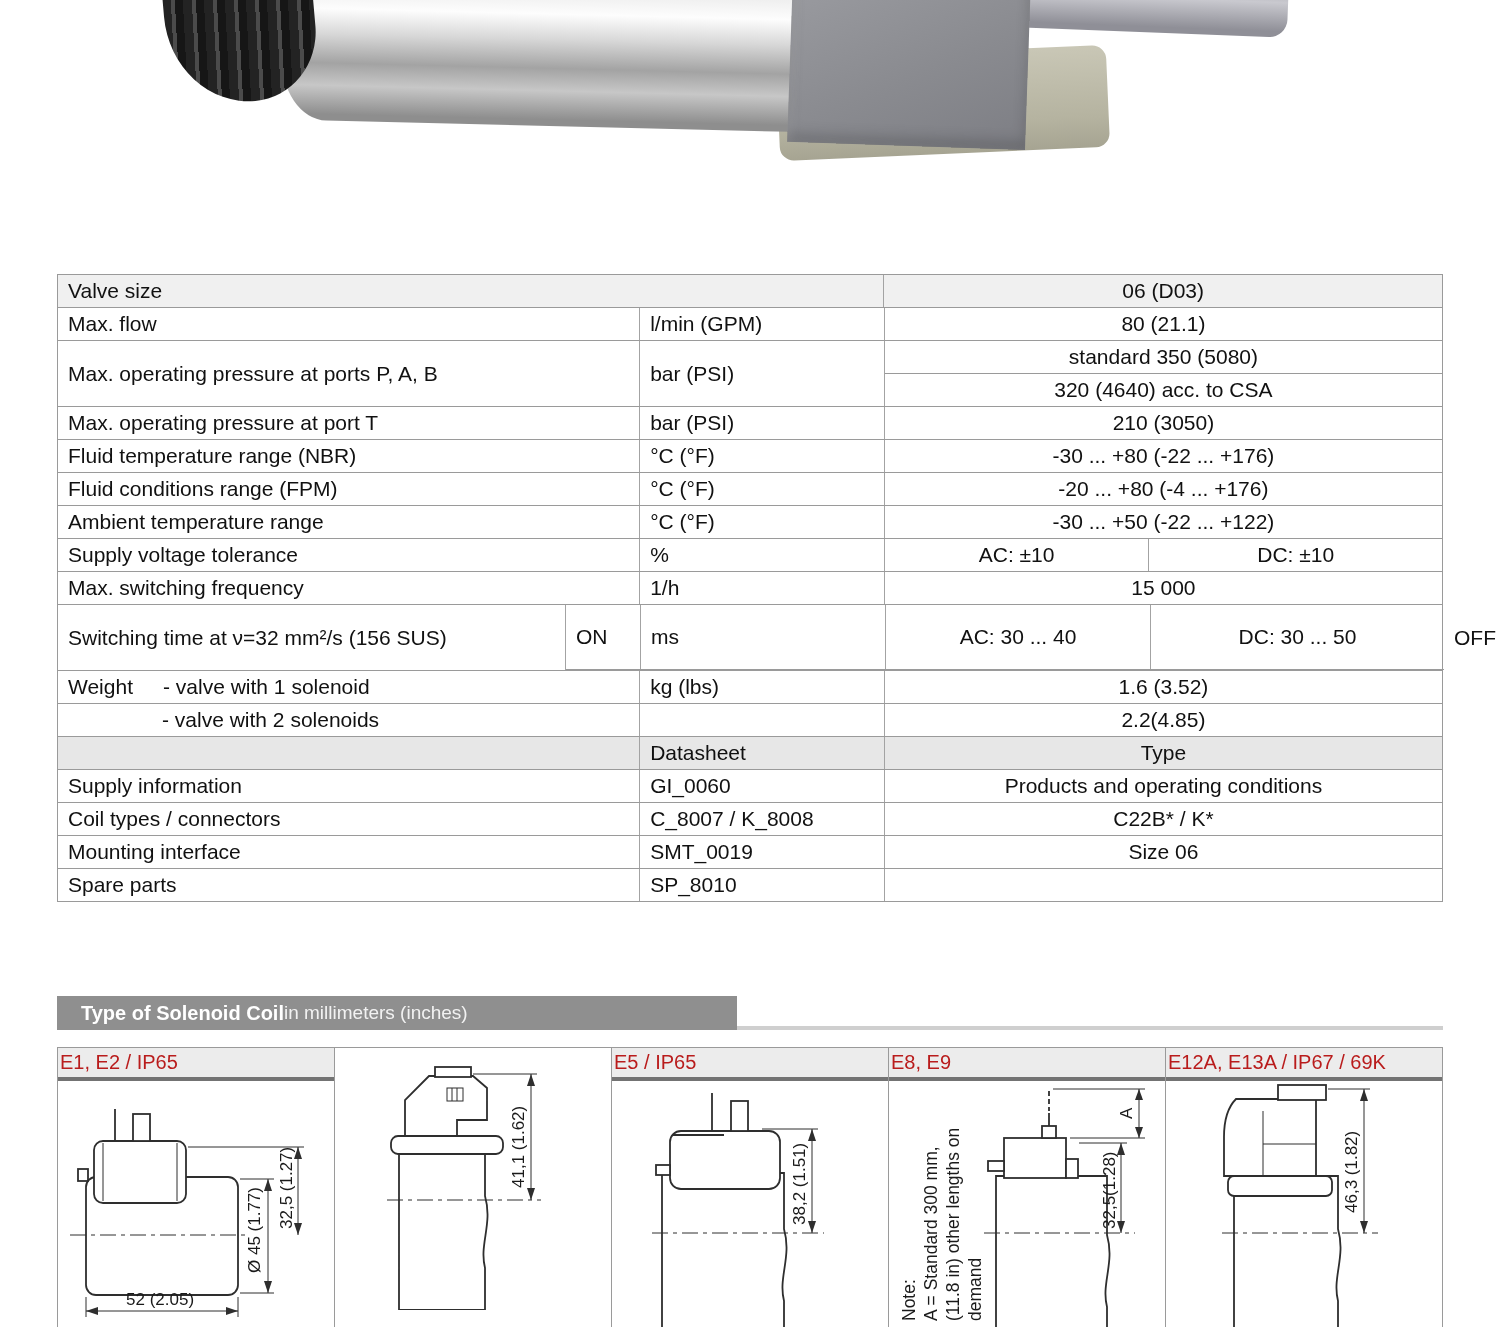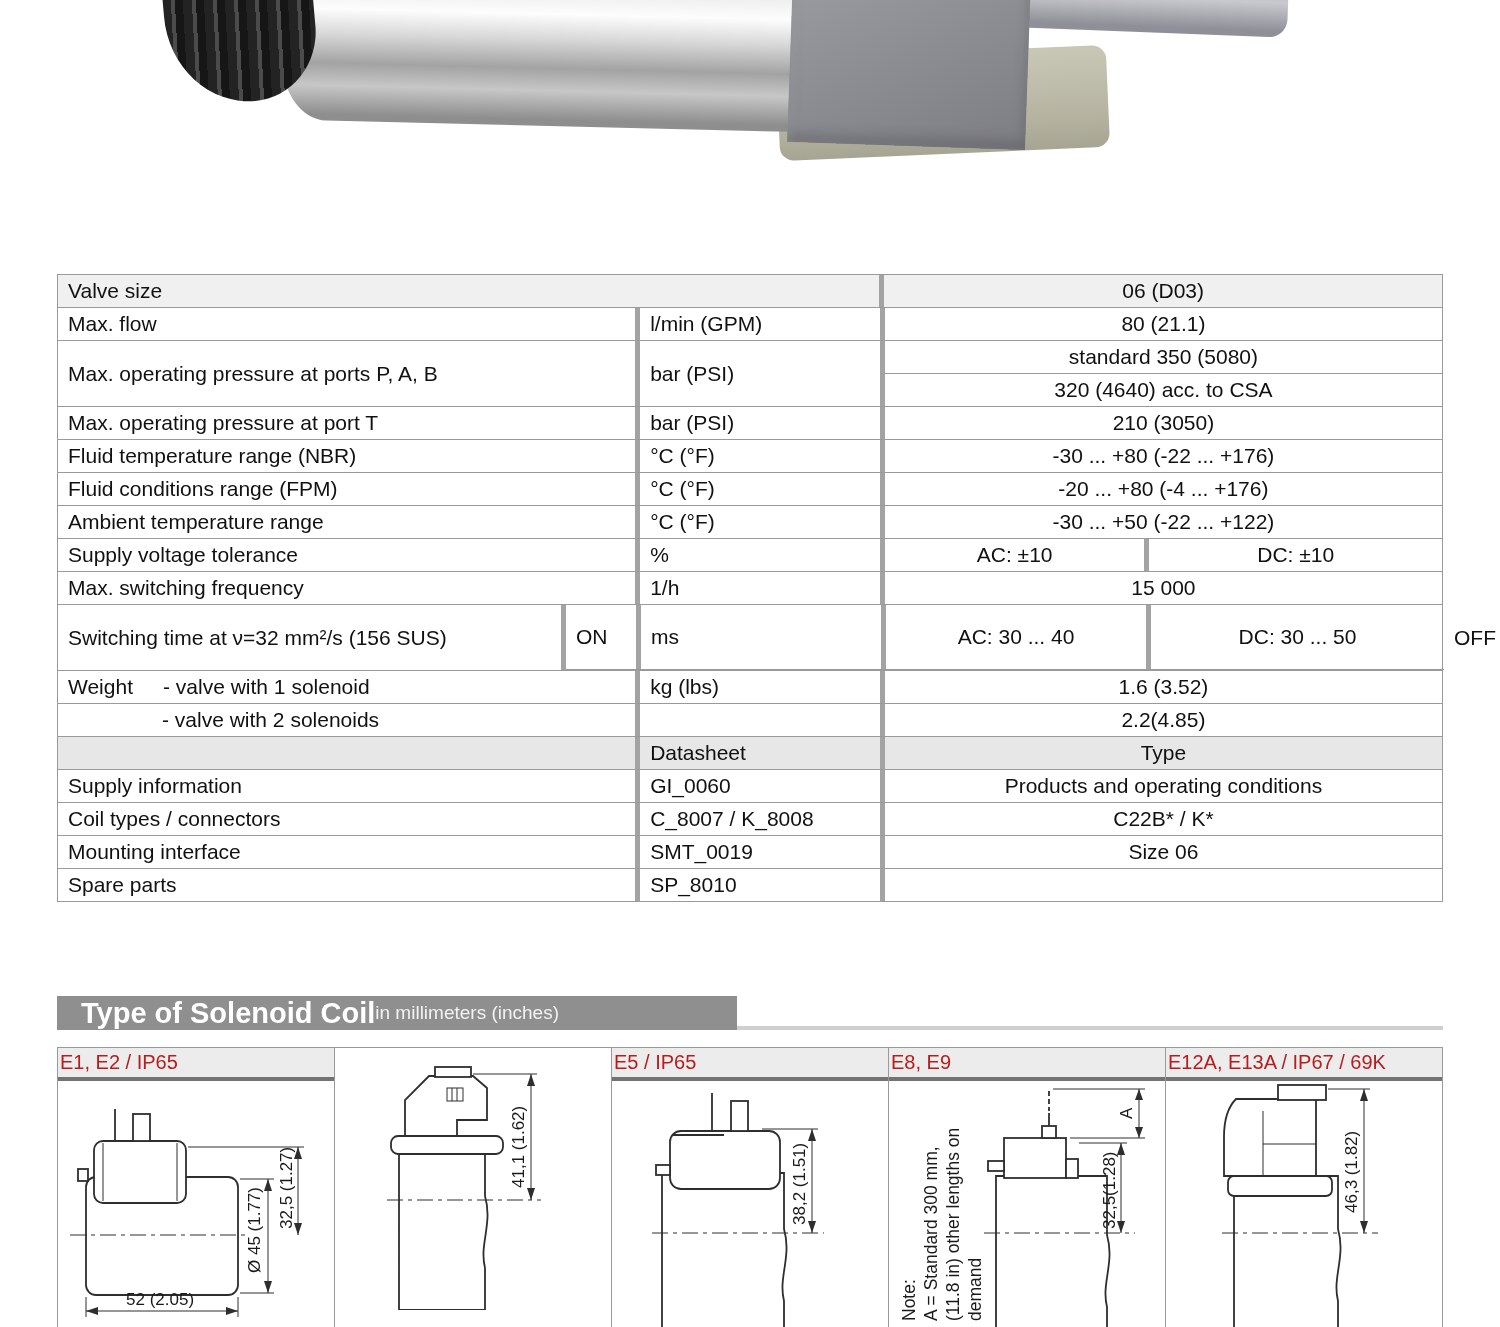--- a/index.html
+++ b/index.html
@@ -43,21 +43,21 @@
   .spec {
     position:absolute; left:57px; top:274px; width:1386px;
     border:1px solid #9a9a9a; border-bottom:none;
     font-size:21px; line-height:1.1;
   }
   .tr { display:flex; height:33px; border-bottom:1px solid #9a9a9a; background:#fff; }
   .tr.tall { height:66px; }
   .tr.shade1 { background:#f0f0f0; }
   .tr.shade2 { background:#e7e7e7; }
   .td {
-    border-right:5px solid #a3a3a3; display:flex; align-items:center;
+    border-right:1px solid #a3a3a3; display:flex; align-items:center;
     padding:0 10px; overflow:hidden; white-space:nowrap;
   }
   .td.last { border-right:none; }
   .td.center { justify-content:center; padding:0 4px; }
   .c1  { width:583px; }
   .c1a { width:508px; }
   .c1b { width:75px; }
   .c2  { width:245px; }
   .c3  { width:558px; }
   .c3a { width:265px; }
@@ -70,21 +70,21 @@
   .nest > .nrow:first-child { border-bottom:1px solid #9a9a9a; }
   .wlbl { display:inline-block; width:95px; }
   .indent { padding-left:104px; }
 
   
   .secbar {
     position:absolute; left:57px; top:996px; width:680px; height:34px;
     background:#8f8f8f; color:#fff; display:flex; align-items:center;
     padding-left:24px;
   }
-  .secbar .t1 { font-weight:bold; font-size:29px; }
+  .secbar .t1 { font-weight:bold; font-size:20px; }
   .secbar .t2 { font-size:19px; color:#f2f2f2; }
   .secstrip {
     position:absolute; left:737px; top:1026px; width:706px; height:4px;
     background:#cfcfcf;
   }
 
   
   .panels {
     position:absolute; left:57px; top:1047px; width:1386px; height:300px;
     display:flex; border:1px solid #9a9a9a; border-bottom:none; background:#fff;

